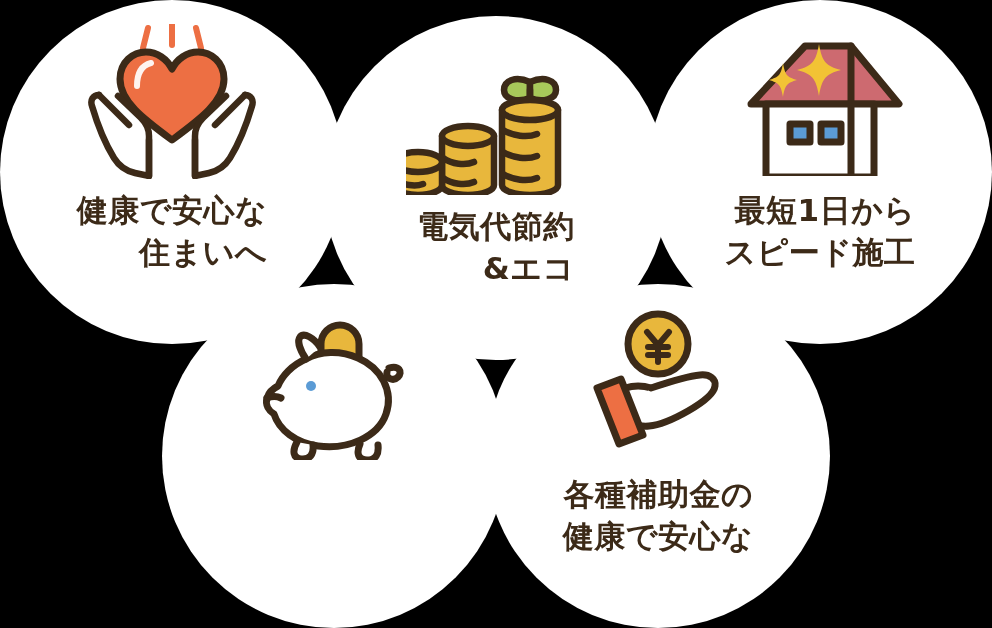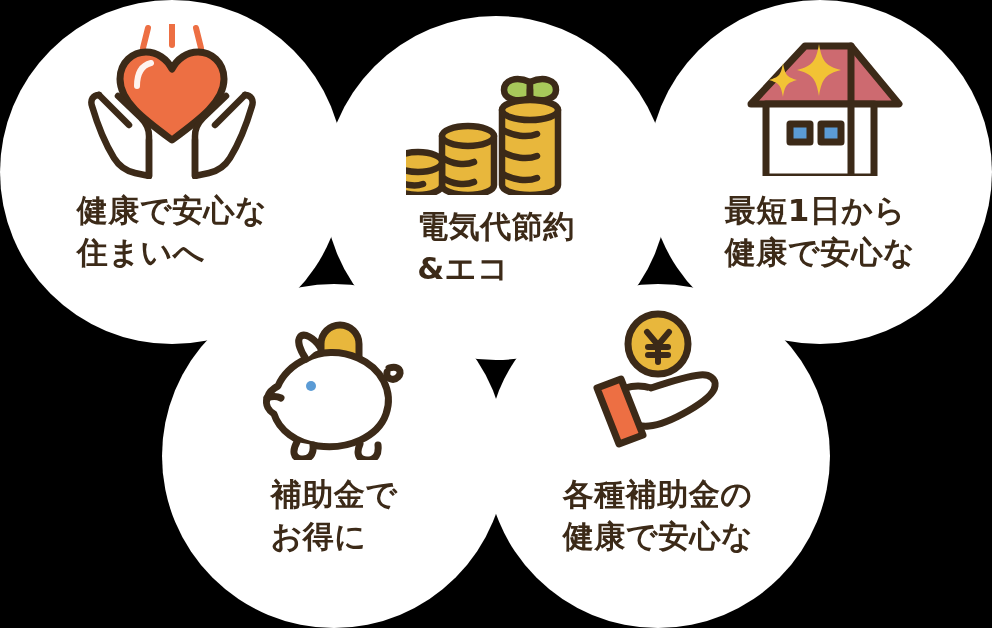--- a/index.html
+++ b/index.html
@@ -24,21 +24,21 @@
   .bubble .icon-wrap{
     height:190px;
     width:100%;
     display:flex;
     align-items:center;
     justify-content:center;
     padding-top:12px;
     box-sizing:border-box;
   }
   .bubble .caption{
-    text-align:left;
+    text-align:right;
     color:#3c2a18;
     font-size:31px;
     font-weight:bold;
     line-height:1.34;
     letter-spacing:0.5px;
     white-space:pre-line;
     font-family:"DejaVu Sans","Liberation Sans",sans-serif;
   }
   
   #b1{left:0px;   top:0px;}
@@ -72,22 +72,20 @@
           <path d="M57 49 c-6 -9 -9 -18 -6 -22 c4 -5 14 1 20 10" fill="#ffffff"></path>
 
           <path d="M48 132 c-5 9 -4 16 4 17 c9 1 13 -5 12 -14" fill="#ffffff"></path>
           <path d="M111 134 c-4 9 -2 16 7 16 c9 0 12 -6 11 -15" fill="#ffffff"></path>
 
           <path d="M18 88 c5 -2 10 -2 14 0"></path>
         </g>
         <circle cx="62" cy="76" r="5" fill="#5b9bd5"></circle>
       </svg>
     </div>
-    <div class="caption">補助金で
-お得に</div>
   </div>
 
   <div class="bubble" id="b5">
     <div class="icon-wrap">
       <svg width="170" height="150" viewBox="0 0 170 150" aria-hidden="true">
 
         <circle cx="85" cy="34" r="30" fill="#e8b73c" stroke="#3c2a18" stroke-width="7"></circle>
         <g fill="none" stroke="#3c2a18" stroke-width="6" stroke-linecap="round">
           <path d="M74 22 L85 35 L96 22"></path>
           <path d="M75 37 H95"></path>
@@ -178,16 +176,16 @@
 
           <rect x="57" y="98" width="20" height="18" fill="#5b9bd5"></rect>
           <rect x="88" y="98" width="20" height="18" fill="#5b9bd5"></rect>
         </g>
 
         <path d="M86 18 C89 36 93 40 108 44 C93 48 89 52 86 70 C83 52 79 48 64 44 C79 40 83 36 86 18 Z" fill="#f2c335"></path>
         <path d="M50 37 C52 49 54 51 64 54 C54 57 52 59 50 71 C48 59 46 57 36 54 C46 51 48 49 50 37 Z" fill="#f2c335"></path>
       </svg>
     </div>
     <div class="caption">最短1日から
-健康で安心な</div>
+スピード施工</div>
   </div>
 
 </div>
 
 </body></html>

